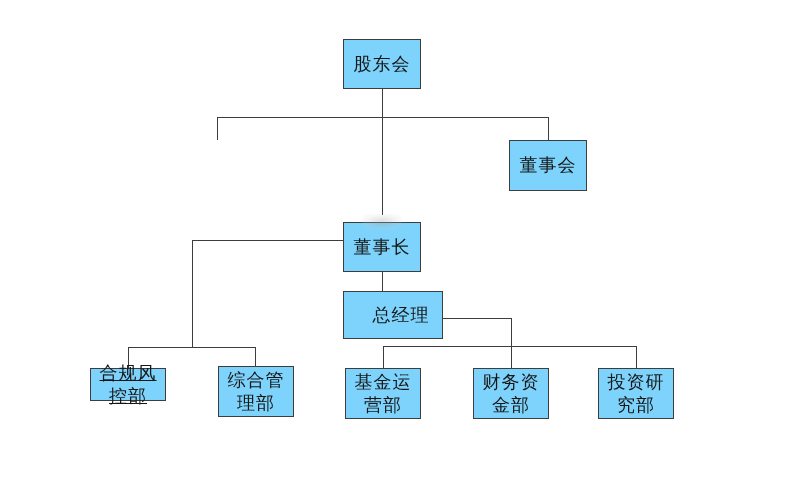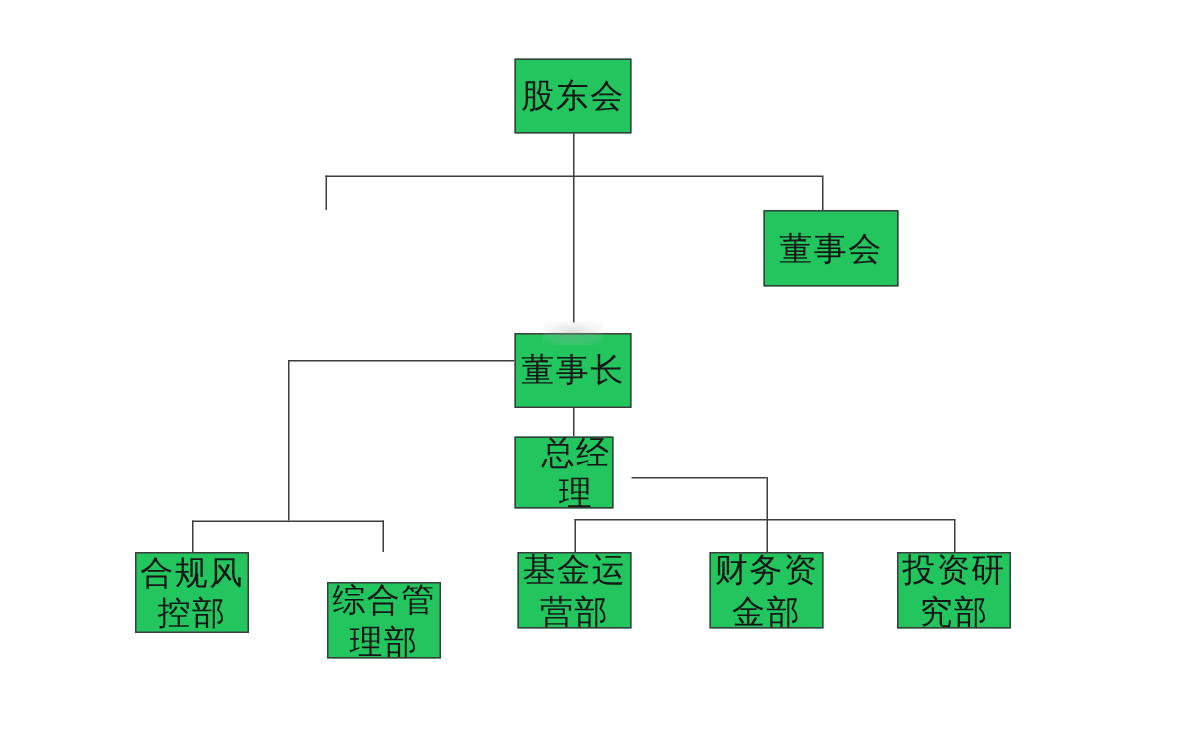--- a/index.html
+++ b/index.html
@@ -11,25 +11,25 @@
     position: relative;
     width: 800px;
     height: 497px;
     background: #ffffff;
     overflow: hidden;
     font-family: "Liberation Serif", "DejaVu Serif", serif;
   }
   .node {
     position: absolute;
     border: 1px solid #3d3d3d;
-    background: #22c55e;
+    background: #7dd3fc;
     display: flex;
     align-items: center;
     justify-content: center;
-    font-size: 22px;
+    font-size: 18px;
     color: #161616;
     text-align: center;
     white-space: pre-line;
     line-height: 1.25;
     letter-spacing: 1px;
     box-sizing: border-box;
     z-index: 2;
   }
   .hline {
     position: absolute;
@@ -76,30 +76,30 @@
   <div class="vline" style="left:511px; top:318px; height:50px;"></div>
   <div class="hline" style="left:383px; top:346px; width:253px;"></div>
   <div class="vline" style="left:383px; top:346px; height:22px;"></div>
   <div class="vline" style="left:636px; top:346px; height:22px;"></div>
 
   <div class="watermark-smudge"></div>
 
   <div class="node" style="left:343px; top:39px;  width:78px; height:50px;">股东会</div>
 
 
-  <div class="node" style="left:509px; top:140px; width:90px; height:51px;font-family:Liberation Serif, serif;">董事会</div>
+  <div class="node" style="left:509px; top:140px; width:78px; height:51px;font-family:Liberation Serif, serif;">董事会</div>
 
   <div class="node" style="left:343px; top:222px; width:78px; height:50px;">董事长</div>
 
-  <div class="node" style="left:343px; top:291px; width:66px; height:48px;padding-left:16px;">总经理</div>
+  <div class="node" style="left:343px; top:291px; width:100px; height:48px;padding-left:16px;">总经理</div>
 
-  <div class="node" style="left:90px;  top:368px; width:76px; height:54px;">合规风
+  <div class="node" style="left:90px;  top:368px; width:76px; height:33px;text-decoration:underline;">合规风
 控部</div>
 
-  <div class="node" style="left:218px; top:388px; width:76px; height:51px;">综合管
+  <div class="node" style="left:218px; top:366px; width:76px; height:51px;">综合管
 理部</div>
 
   <div class="node" style="left:345px; top:368px; width:76px; height:51px;text-align:center;">基金运
 营部</div>
 
   <div class="node" style="left:473px; top:368px; width:76px; height:51px;">财务资
 金部</div>
 
   <div class="node" style="left:598px; top:368px; width:76px; height:51px;">投资研
 究部</div>

